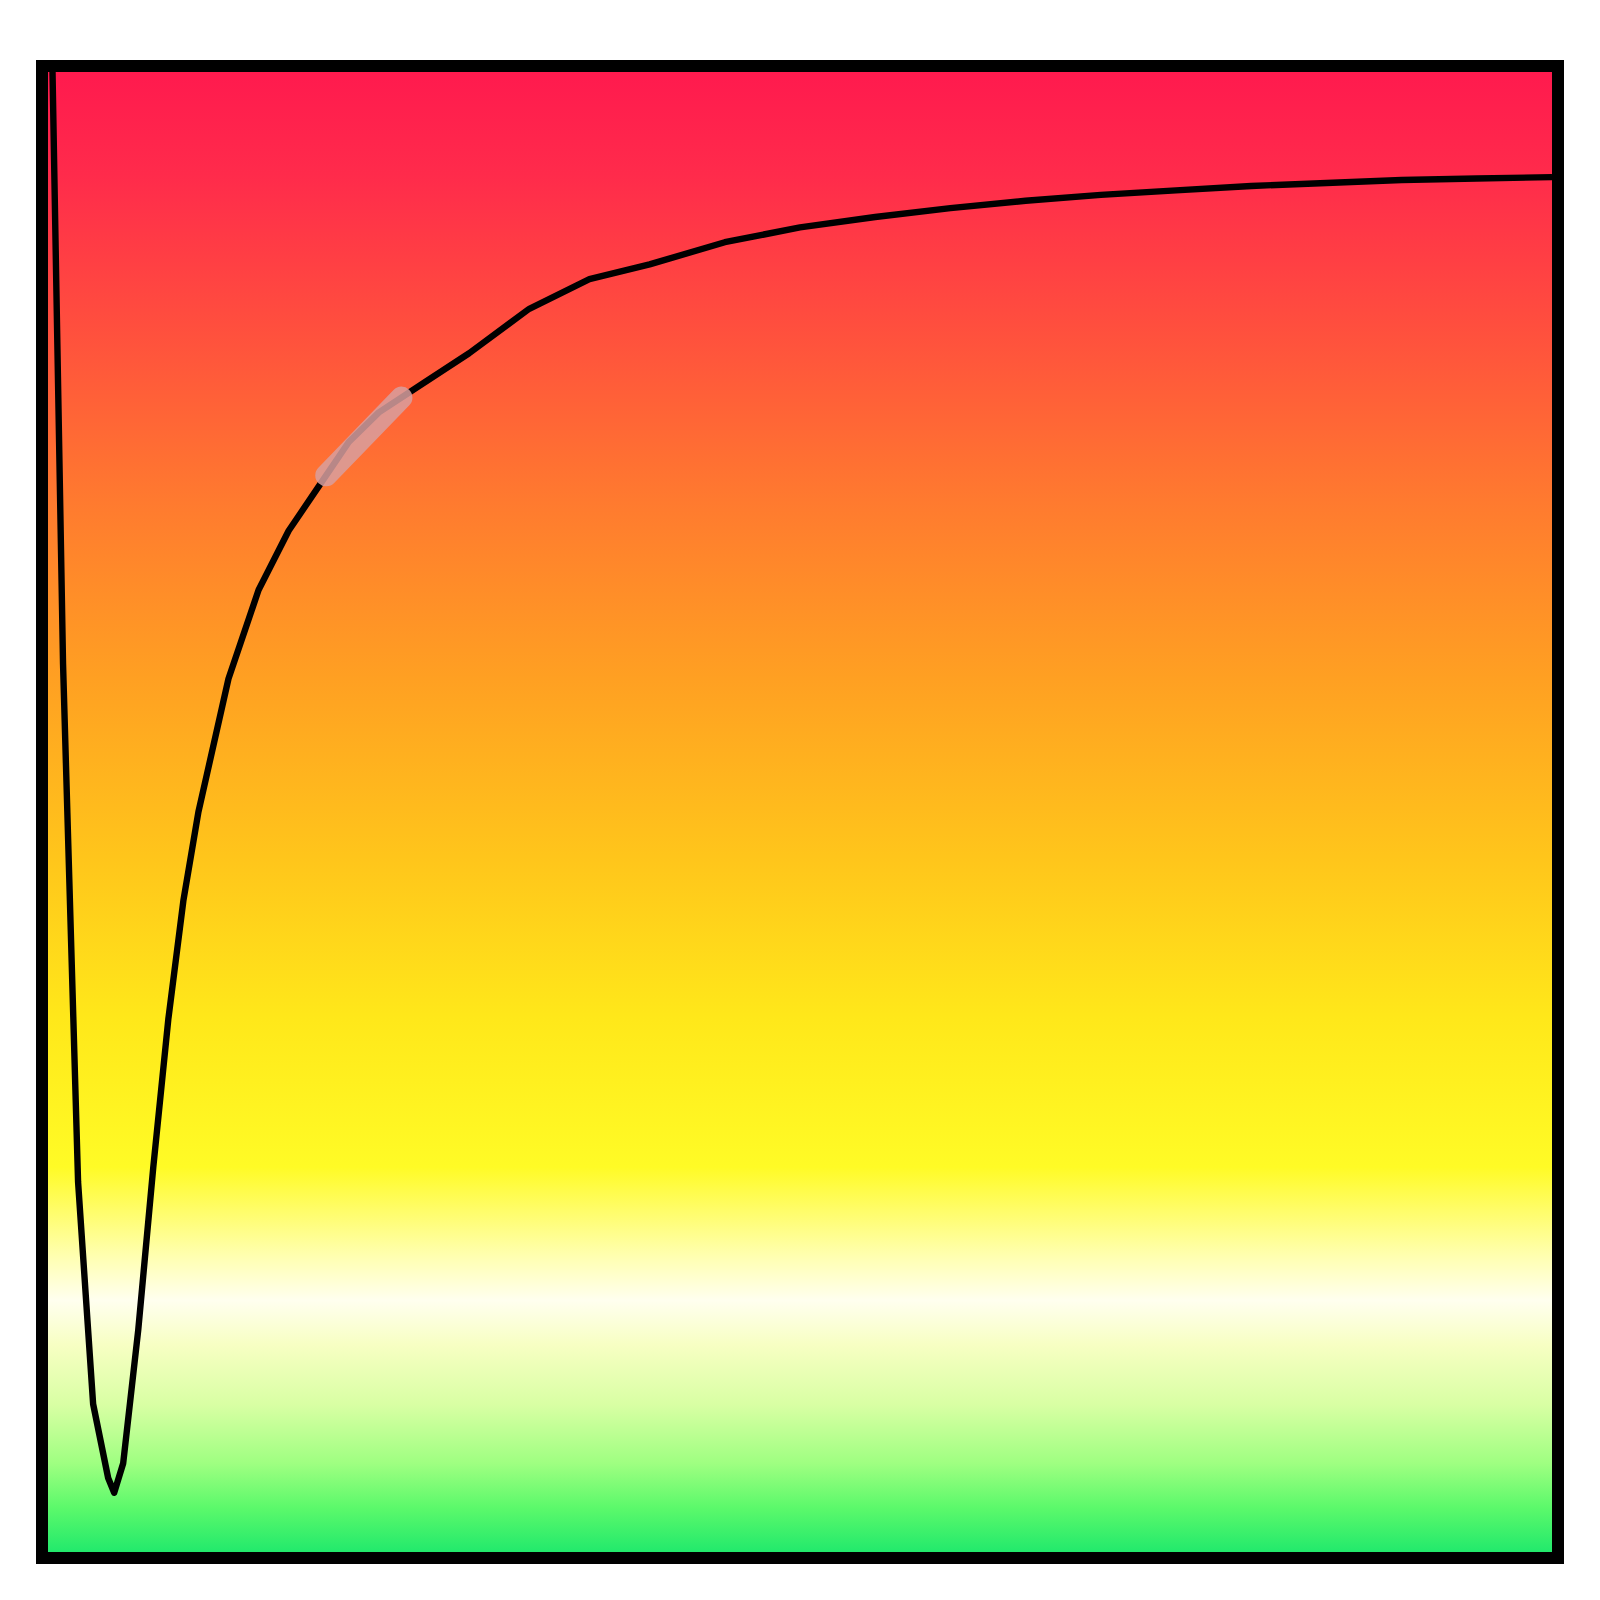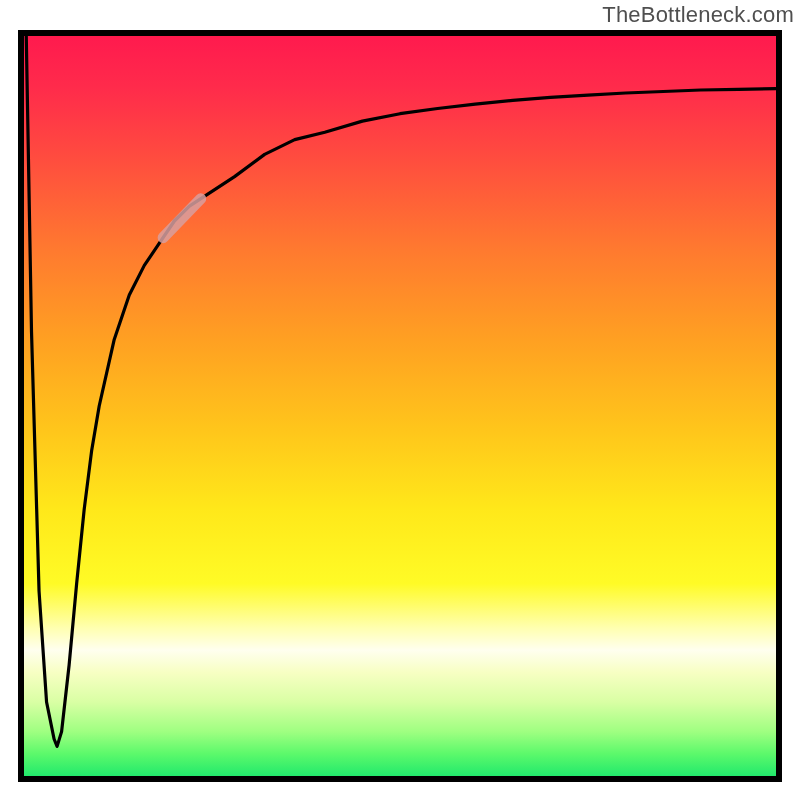--- a/index.html
+++ b/index.html
@@ -78,21 +78,20 @@
     stroke: #d89f9f;
     stroke-opacity: 0.85;
     stroke-width: 11;
     stroke-linecap: round;
   }
 </style>
 </head>
 <body>
 
 <div class="wrap">
-  <div class="watermark">TheBottleneck.com</div>
 
   <div class="plot-frame">
     <div class="gradient-bg"></div>
 
     <svg class="curve" viewBox="0 0 752 740" preserveAspectRatio="none">
       <path id="curve-path" class="main-curve" d="M2.26 0.00 L7.52 296.00 L15.04 555.00 L22.56 666.00 L30.08 703.00 L33.09 710.40 L37.60 695.60 L45.12 629.00 L52.64 547.60 L60.16 473.60 L67.68 414.40 L75.20 370.00 L90.24 303.40 L105.28 259.00 L120.32 229.40 L135.36 207.20 L150.40 185.00 L165.44 170.20 L188.00 155.40 L210.56 140.60 L240.64 118.40 L270.72 103.60 L300.80 96.20 L338.40 85.10 L376.00 77.70 L413.60 72.52 L451.20 68.08 L488.80 64.38 L526.40 61.42 L564.00 59.20 L601.60 56.98 L639.20 55.50 L676.80 54.02 L714.40 53.28 L752.00 52.54"></path>
       <path id="highlight-path" class="highlight-seg" d="M139.12 201.65 L176.72 162.80"></path>
     </svg>
   </div>
 </div>

